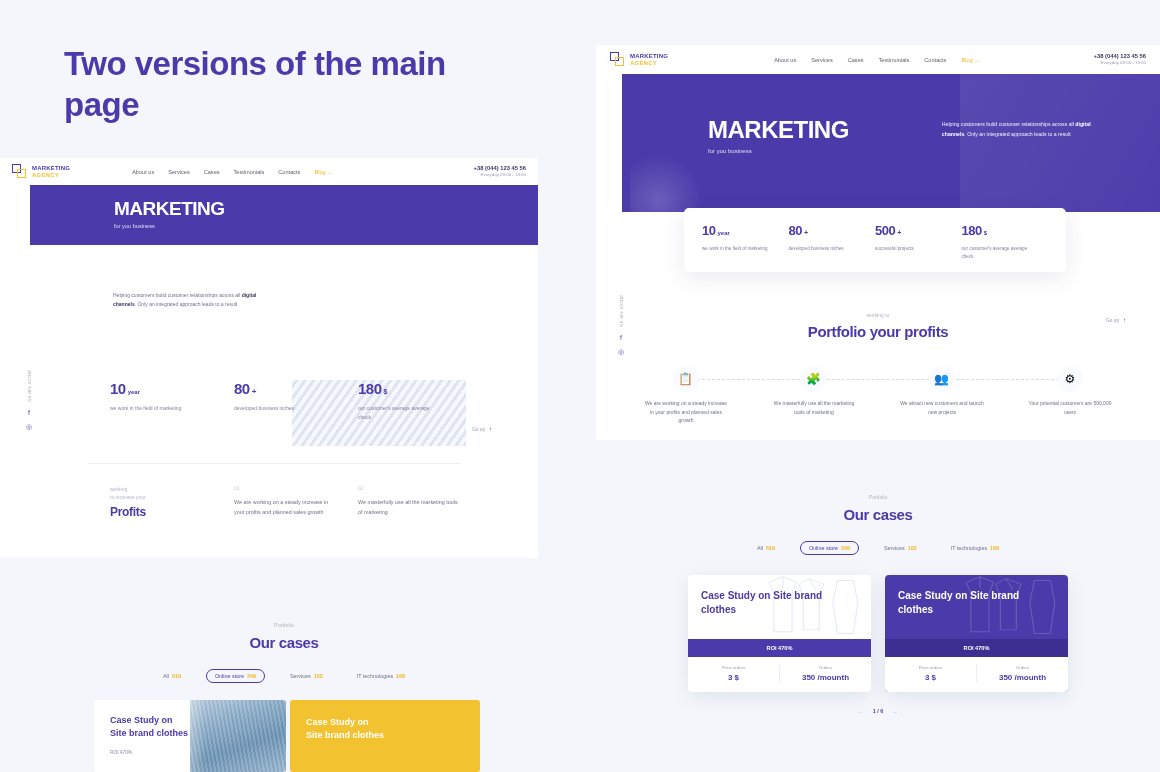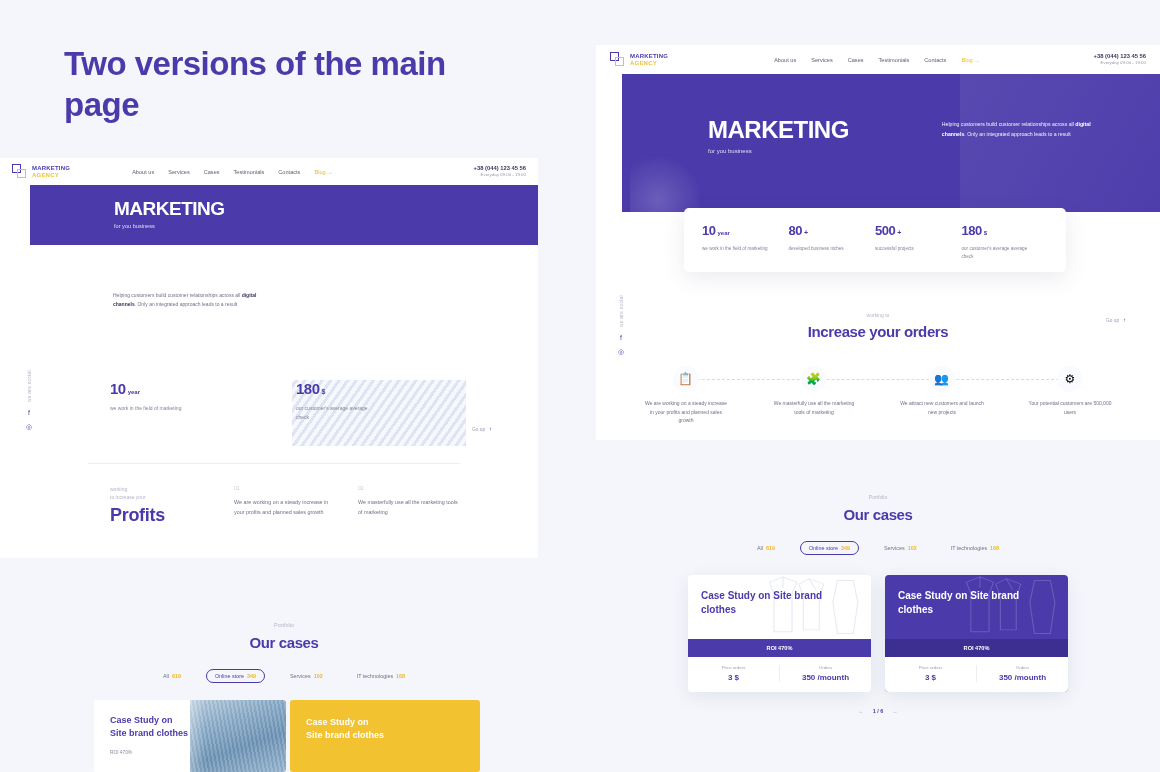--- a/index.html
+++ b/index.html
@@ -138,21 +138,21 @@
   .goup .ar { color: #4a3aaa; font-size: 6px; }
 
   
   .pager { display: flex; justify-content: center; align-items: center; gap: 9px; font-size: 5.4px; color: #a8aabc; }
   .pager .cur { color: #4a3aaa; font-weight: bold; }
 
   
   .profits { display: flex; gap: 22px; }
   .profits .col { flex: 1; }
   .pf-eyebrow { font-size: 5px; color: #b3b5c6; line-height: 1.6; }
-  .pf-title { font-size: 18px; font-weight: bold; color: #4a3aaa; margin-top: 4px; letter-spacing: -0.3px; }
+  .pf-title { font-size: 12px; font-weight: bold; color: #4a3aaa; margin-top: 4px; letter-spacing: -0.3px; }
   .pf-num { font-size: 5px; color: #c9cbd9; }
   .pf-txt { font-size: 5.4px; color: #6f7189; line-height: 1.8; margin-top: 7px; }
 
   
   .denim {
     position: absolute; right: 0; top: 0; width: 50%; height: 100%;
     background:
       linear-gradient(160deg, #b9cddf 0%, #8fb0cc 30%, #6f96b8 62%, #9ab8d2 100%);
   }
   .denim::after {
@@ -208,20 +208,24 @@
     <div style="position:absolute;left:113px;top:133px;width:148px;font-size:5px;line-height:1.85;color:#6f7189;">
       <span>Helping customers build customer relationships across all </span><b style="color:#3a3560">digital channels</b><span>. Only an integrated approach leads to a result</span>
     </div>
 
     <div class="stats" style="position:absolute;left:110px;top:222px;width:372px;">
       <div class="stat">
         <div><span class="num" style="font-size:15px">10</span><span class="unit" style="font-size:6px;margin-left:2px">year</span></div>
         <div class="desc" style="font-size:5px;margin-top:6px;width:74px">we work in the field of marketing</div>
       </div>
       <div class="stat">
+        <div><span class="num" style="font-size:15px">80</span><span class="unit" style="font-size:8px;margin-left:2px">+</span></div>
+        <div class="desc" style="font-size:5px;margin-top:6px;width:74px">developed business niches</div>
+      </div>
+      <div class="stat">
         <div><span class="num" style="font-size:15px">180</span><span class="unit" style="font-size:7px;margin-left:2px">$</span></div>
         <div class="desc" style="font-size:5px;margin-top:6px;width:78px">our customer's average average check</div>
       </div>
     </div>
 
     <div class="goup" style="left:472px;top:268px;">
       <span>Go up</span>
       <span class="ar">↑</span>
     </div>
 
@@ -349,21 +353,21 @@
           <div class="desc" style="font-size:4.6px;margin-top:6px;width:70px">successful projects</div>
         </div>
         <div class="stat">
           <div><span class="num" style="font-size:13px">180</span><span class="unit" style="font-size:6px;margin-left:2px">$</span></div>
           <div class="desc" style="font-size:4.6px;margin-top:6px;width:74px">our customer's average average check</div>
         </div>
       </div>
     </div>
 
     <div class="eyebrow" style="font-size:5px;margin-top:100px;">working to</div>
-    <div class="sect-title" style="font-size:15px;margin-top:5px;">Increase your orders</div>
+    <div class="sect-title" style="font-size:15px;margin-top:5px;">Portfolio your profits</div>
 
     <div class="features" style="margin:26px 26px 0;">
       <div class="feat-line"></div>
       <div class="feat">
         <div class="feat-ico">📋</div>
         <div class="feat-txt">We are working on a steady increase in your profits and planned sales growth</div>
       </div>
       <div class="feat">
         <div class="feat-ico">🧩</div>
         <div class="feat-txt">We masterfully use all the marketing tools of marketing</div>

